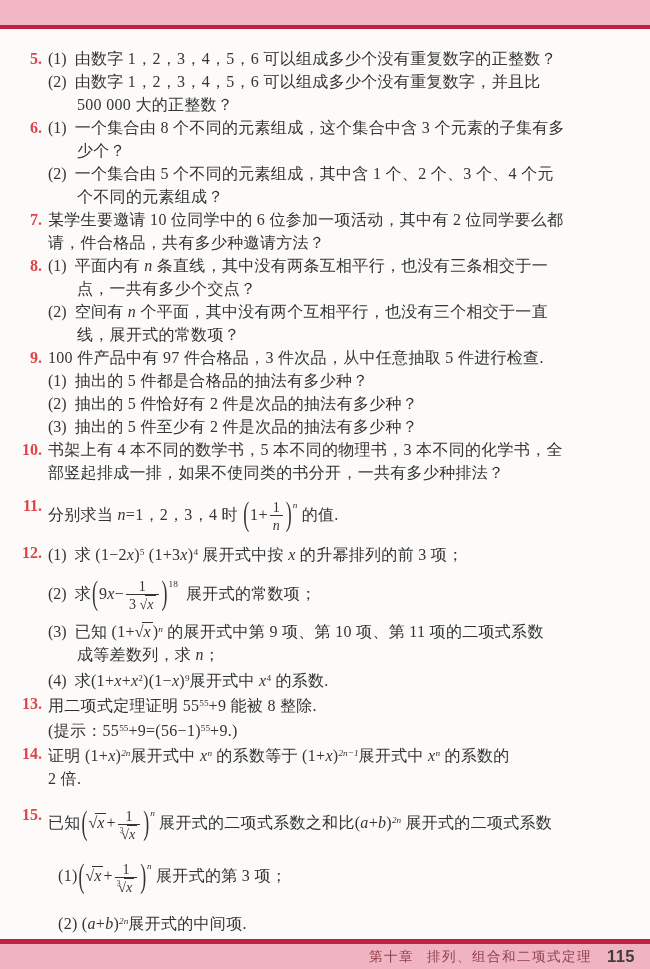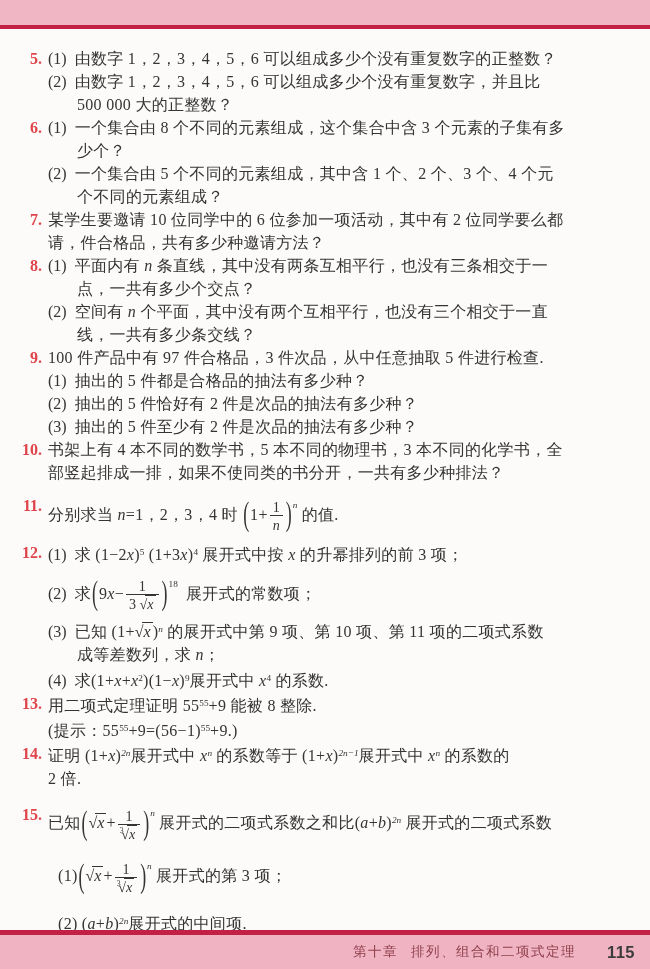--- a/index.html
+++ b/index.html
@@ -31,25 +31,25 @@
   .frac .fd{border-top:1px solid #343434;padding:1px 3px 0 3px;}
   .sqrt{white-space:nowrap;letter-spacing:0;}
   .rad{margin-right:-2px;}
   .rbody{border-top:1px solid #343434;padding:0 2px 0 2px;}
   .ridx{font-size:55%;vertical-align:.75em;margin-right:-.45em;position:relative;left:-1px;}
   .big{display:inline-block;transform:scaleY(1.85);font-size:112%;line-height:1;
        vertical-align:middle;padding:0 1px;letter-spacing:0;}
   
   .footer{position:absolute;left:0;right:0;bottom:0;}
   .rule-bottom{height:5px;background:#c32045;}
-  .band-bottom{height:34px;background:#efb3c2;display:flex;align-items:center;
+  .band-bottom{height:25px;background:#efb3c2;display:flex;align-items:center;
                justify-content:flex-end;padding-right:15px;}
   .f-chapter,.f-section{color:#8e3f4a;font-size:13.5px;letter-spacing:1.5px;}
   .f-chapter{margin-right:13px;}
-  .f-section{margin-right:31px;}
+  .f-section{margin-right:15px;}
   .f-page{color:#3c3c3c;font-size:16.5px;font-weight:700;
           font-family:Liberation Sans, sans-serif;letter-spacing:.5px;}
 </style>
 </head>
 <body>
 
 <div class="page">
   <div class="band-top"></div>
   <div class="rule-top"></div>
 
@@ -88,21 +88,21 @@
     <div class="row">
       <span class="pnum">8.</span><span class="plabel">(1)</span><span>平面内有 <span class="i">n</span> 条直线，其中没有两条互相平行，也没有三条相交于一</span>
     </div>
     <div class="row cont2">
       <span>点，一共有多少个交点？</span>
     </div>
     <div class="row">
       <span class="plabel">(2)</span><span>空间有 <span class="i">n</span> 个平面，其中没有两个互相平行，也没有三个相交于一直</span>
     </div>
     <div class="row cont2">
-      <span>线，一共有多少条交线？</span>
+      <span>线，展开式的常数项？</span>
     </div>
 
     <div class="row">
       <span class="pnum">9.</span><span>100 件产品中有 97 件合格品，3 件次品，从中任意抽取 5 件进行检查.</span>
     </div>
     <div class="row">
       <span class="plabel">(1)</span><span>抽出的 5 件都是合格品的抽法有多少种？</span>
     </div>
     <div class="row">
       <span class="plabel">(2)</span><span>抽出的 5 件恰好有 2 件是次品的抽法有多少种？</span>

